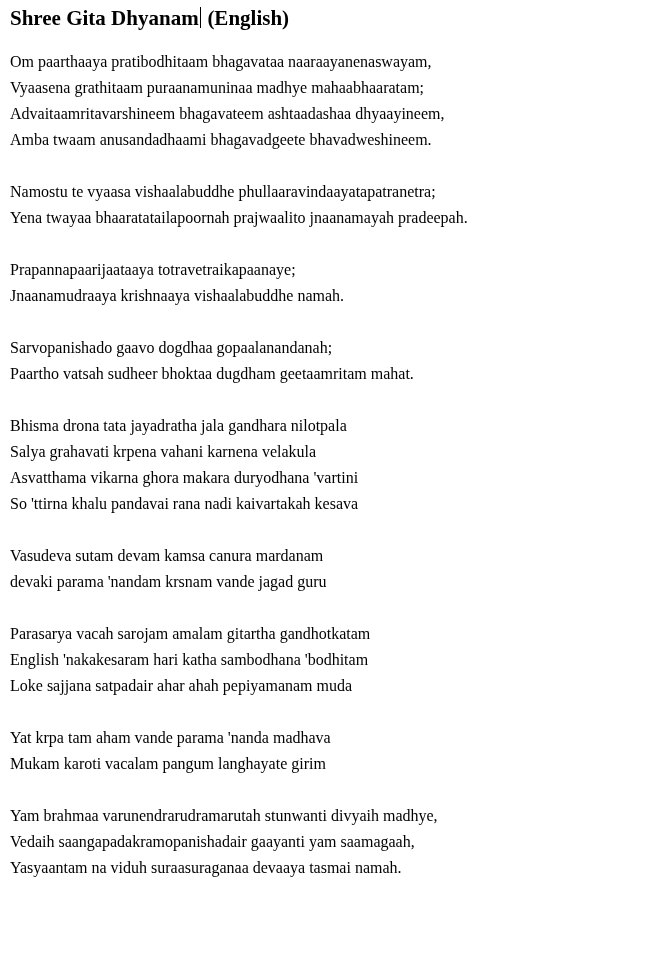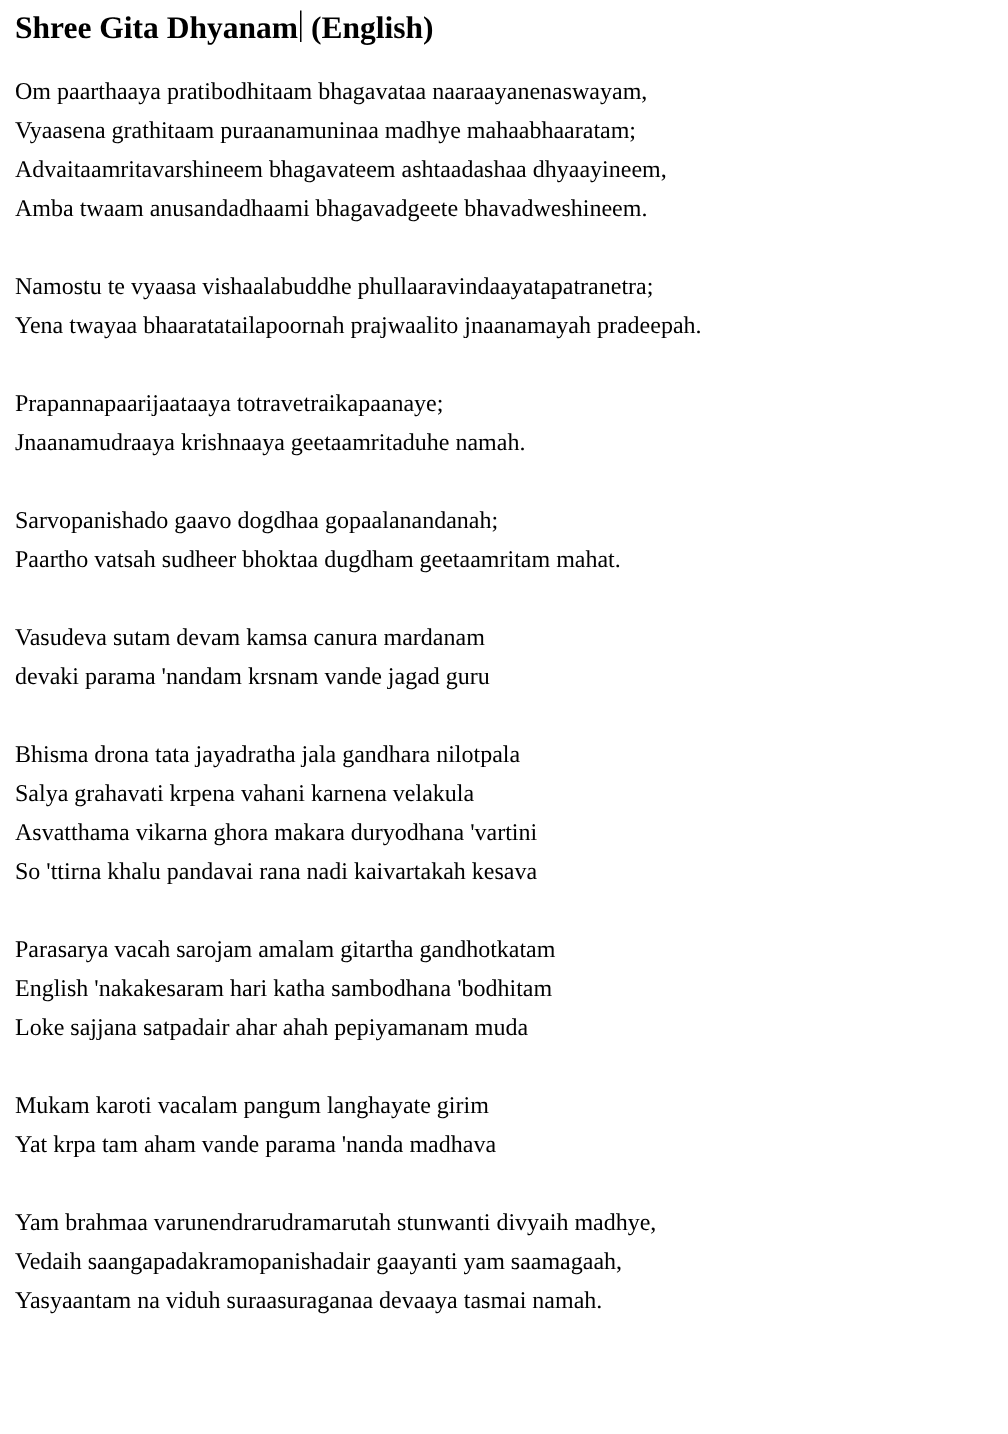--- a/index.html
+++ b/index.html
@@ -55,44 +55,44 @@
         <span class="verse-line">Vyaasena grathitaam puraanamuninaa madhye mahaabhaaratam;</span>
         <span class="verse-line">Advaitaamritavarshineem bhagavateem ashtaadashaa dhyaayineem,</span>
         <span class="verse-line">Amba twaam anusandadhaami bhagavadgeete bhavadweshineem.</span>
       </p>
       <p class="stanza">
         <span class="verse-line">Namostu te vyaasa vishaalabuddhe phullaaravindaayatapatranetra;</span>
         <span class="verse-line">Yena twayaa bhaaratatailapoornah prajwaalito jnaanamayah pradeepah.</span>
       </p>
       <p class="stanza">
         <span class="verse-line">Prapannapaarijaataaya totravetraikapaanaye;</span>
-        <span class="verse-line">Jnaanamudraaya krishnaaya geetaamritaduhe namah.</span>
+        <span class="verse-line">Jnaanamudraaya krishnaaya vishaalabuddhe namah.</span>
       </p>
       <p class="stanza">
         <span class="verse-line">Sarvopanishado gaavo dogdhaa gopaalanandanah;</span>
         <span class="verse-line">Paartho vatsah sudheer bhoktaa dugdham geetaamritam mahat.</span>
-      </p>
-      <p class="stanza">
-        <span class="verse-line">Vasudeva sutam devam kamsa canura mardanam</span>
-        <span class="verse-line">devaki parama 'nandam krsnam vande jagad guru</span>
       </p>
       <p class="stanza">
         <span class="verse-line">Bhisma drona tata jayadratha jala gandhara nilotpala</span>
         <span class="verse-line">Salya grahavati krpena vahani karnena velakula</span>
         <span class="verse-line">Asvatthama vikarna ghora makara duryodhana 'vartini</span>
         <span class="verse-line">So 'ttirna khalu pandavai rana nadi kaivartakah kesava</span>
       </p>
       <p class="stanza">
+        <span class="verse-line">Vasudeva sutam devam kamsa canura mardanam</span>
+        <span class="verse-line">devaki parama 'nandam krsnam vande jagad guru</span>
+      </p>
+      <p class="stanza">
         <span class="verse-line">Parasarya vacah sarojam amalam gitartha gandhotkatam</span>
         <span class="verse-line">English 'nakakesaram hari katha sambodhana 'bodhitam</span>
         <span class="verse-line">Loke sajjana satpadair ahar ahah pepiyamanam muda</span>
       </p>
       <p class="stanza">
+        <span class="verse-line">Yat krpa tam aham vande parama 'nanda madhava</span>
         <span class="verse-line">Mukam karoti vacalam pangum langhayate girim</span>
-        <span class="verse-line">Yat krpa tam aham vande parama 'nanda madhava</span>
       </p>
       <p class="stanza">
         <span class="verse-line">Yam brahmaa varunendrarudramarutah stunwanti divyaih madhye,</span>
         <span class="verse-line">Vedaih saangapadakramopanishadair gaayanti yam saamagaah,</span>
         <span class="verse-line">Yasyaantam na viduh suraasuraganaa devaaya tasmai namah.</span>
       </p>
     </div>
 </div>
 
 </body></html>

